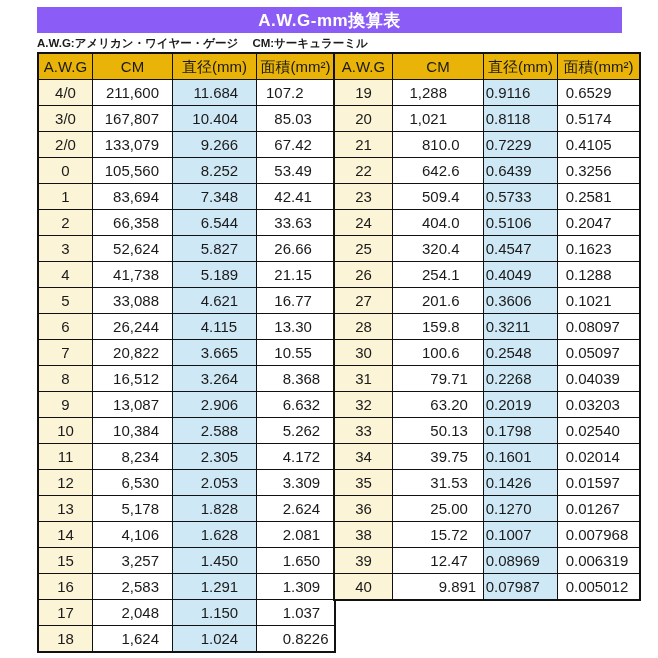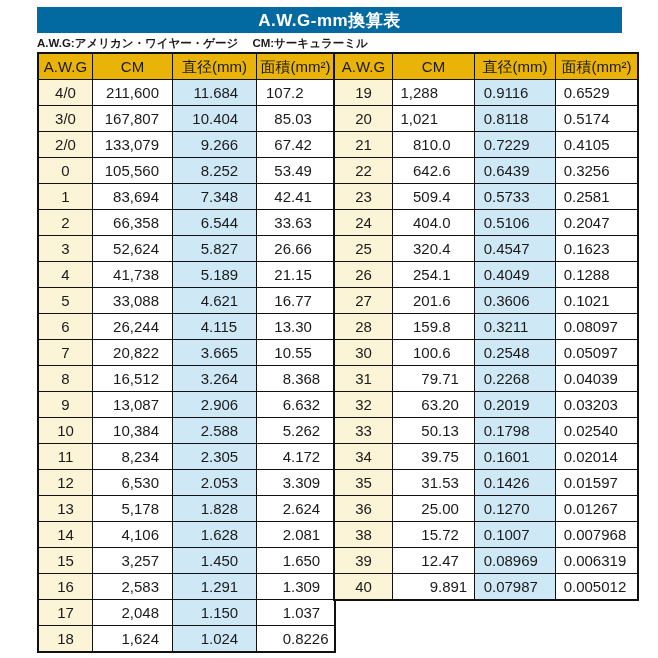--- a/index.html
+++ b/index.html
@@ -3,21 +3,21 @@
 <meta charset="utf-8">
 <style>
   html,body{margin:0;padding:0;}
   body{
     width:658px;height:658px;position:relative;background:#ffffff;
     font-family:"Liberation Sans","DejaVu Sans",sans-serif;
     color:#1a1a1a;overflow:hidden;
   }
   .titlebar{
     position:absolute;left:37px;top:7px;width:585px;height:26px;
-    background:#0369a1;color:#ffffff;
+    background:#8b5cf6;color:#ffffff;
     display:flex;align-items:center;justify-content:center;
     font-size:17px;font-weight:bold;letter-spacing:0.5px;
   }
   .legend{
     position:absolute;left:37px;top:36px;height:15px;
     font-size:11.5px;font-weight:bold;white-space:nowrap;
   }
   .legend .gap{display:inline-block;width:14px;}
   .tbl{
     position:absolute;top:52px;
@@ -37,22 +37,22 @@
   .tbl td{text-align:left;}
   
   #t1 .col0{width:53px;} #t1 .col1{width:76px;} #t1 .col2{width:75px;} #t1 .col3{width:73px;}
   #t2 .col0{width:57px;} #t2 .col1{width:76px;} #t2 .col2{width:73px;} #t2 .col3{width:75px;}
   
   .ip{display:inline-block;text-align:right;}
   .fp{display:inline-block;text-align:left;}
   #t1 td.col1{padding-left:3px;} #t1 td.col1 .ip{width:63px;}
   #t1 td.col2{padding-left:8px;margin-left:12px;} #t1 td.col2 .ip{width:28px;}
   #t1 td.col3{padding-left:4px;} #t1 td.col3 .ip{width:30px;}
-  #t2 td.col1{padding-left:5px;} #t2 td.col1 .ip{width:40px;}
-  #t2 td.col2{padding-left:7px;} #t2 td.col2 .ip{width:10px;}
+  #t2 td.col1{padding-left:14px;} #t2 td.col1 .ip{width:40px;}
+  #t2 td.col2{} #t2 td.col2 .ip{width:10px;}
   #t2 td.col3{padding-left:6px;} #t2 td.col3 .ip{width:10px;}
 </style>
 </head>
 <body>
 
 <div class="titlebar">
   <span>A.W.G-mm換算表</span>
 </div>
 
 <div class="legend">

